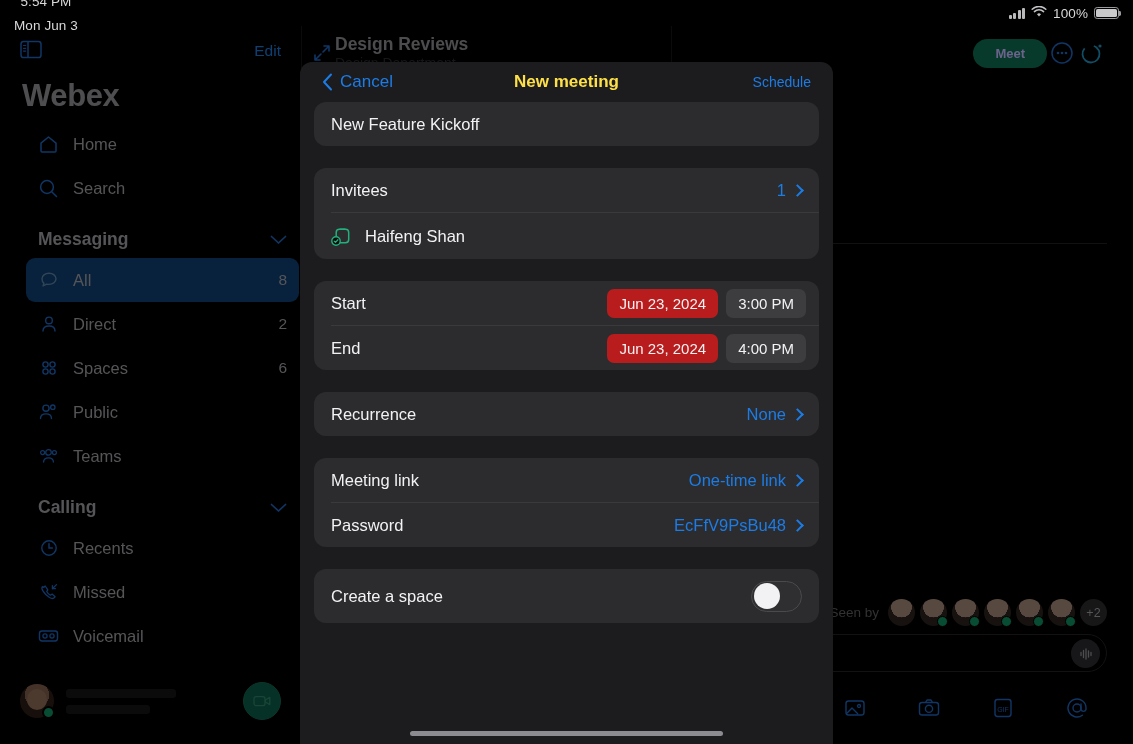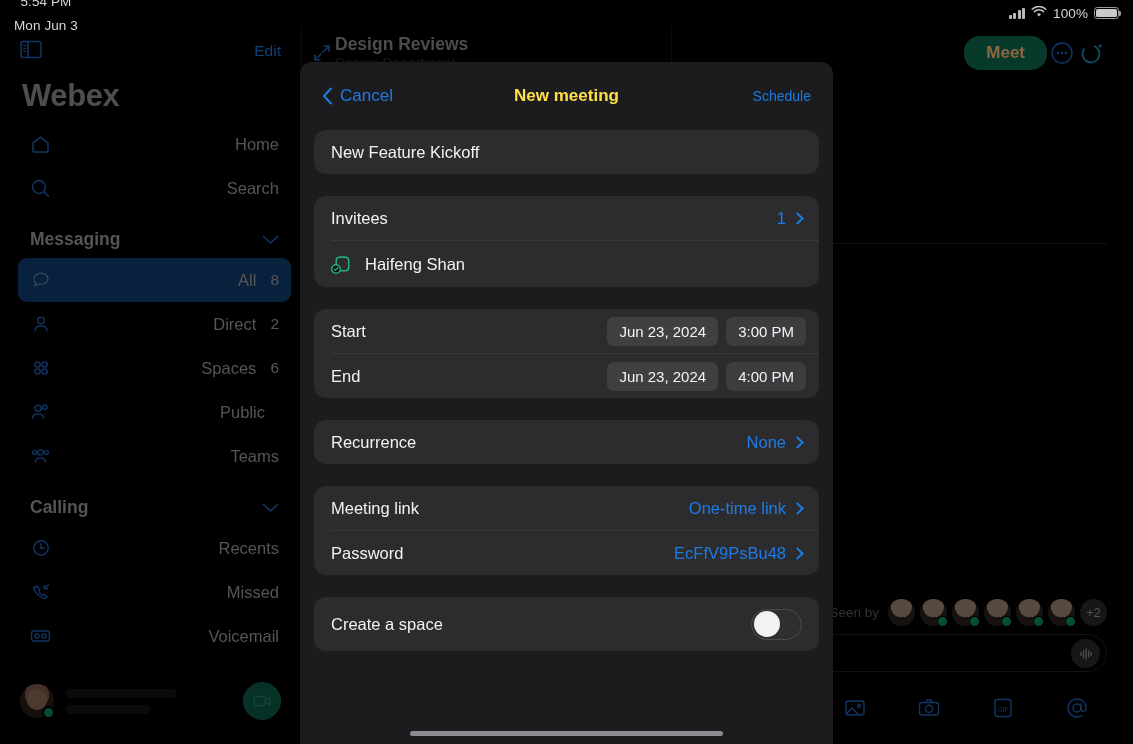--- a/index.html
+++ b/index.html
@@ -45,21 +45,21 @@
   .sb-toprow {
     position: absolute; top: 36px; left: 0; width: 301px; height: 30px;
     display: flex; align-items: center; justify-content: space-between;
     padding: 0 20px;
   }
   .sb-edit { color: #1c76d4; font-size: 15.5px; }
   .sb-title {
     position:absolute; top: 78px; left: 22px;
     font-size: 31px; font-weight: 700; color: #8e8e93; letter-spacing: -.4px;
   }
-  .sb-list { position: absolute; top: 122px; left: 4px; width: 301px; text-align: right; }
+  .sb-list { position: absolute; top: 122px; left: 12px; width: 301px; }
   .sb-item {
     height: 44px; margin: 0 14px; padding: 0 12px;
     display: flex; align-items: center; gap: 14px;
     border-radius: 9px; color: #9b9ba0; font-size: 16.5px;
   }
   .sb-item.active { background: #0f3d6e; }
   .sb-item .label { flex: 1; }
   .sb-item .count { color: #9b9ba0; font-size: 15.5px; }
   .sb-icon { width: 21px; height: 21px; display: flex; align-items: center; justify-content: center; flex: none; }
   .sb-icon svg { display: block; }
@@ -99,22 +99,22 @@
   .bg-space { position:absolute; top:0; left:301px; width:832px; height:744px; background:#000; z-index:5; }
   .space-header {
     position:absolute; top:30px; left:0; width:832px; height:46px;
     display:flex; align-items:center; padding: 0 26px 0 8px; 
   }
   .expand-ico { width:26px; height:26px; flex:none; display:flex; align-items:center; justify-content:center;}
   .space-titles { flex:1; min-width:0; }
   .space-title { font-size:17.5px; font-weight:700; color:#8b8b90; line-height:20px; }
   .space-sub { font-size:14px; color:#2a2a2e; line-height:18px; }
   .meet-btn {
-    background:#0d6b4f; color:#fdba74; border-radius:16px; padding:7px 22px;
-    font-size:17px; font-weight:600; flex:none;
+    background:#0d6b4f; color:#c4b5fd; border-radius:16px; padding:7px 22px;
+    font-size:13px; font-weight:600; flex:none;
   }
   .hdr-ico { width:30px; height:30px; flex:none; display:flex; align-items:center; justify-content:center; }
 
   .msg-area { position:absolute; top:72px; left:0; width:832px; height:500px; padding: 0 26px 0 40px; }
   .msg-time { color:#48484c; font-size:13.5px; line-height:22px; }
   .msg-body { color:#47474b; font-size:16.5px; line-height:22px; }
   .msg-block { margin-bottom: 16px; }
   .day-sep { display:flex; align-items:center; gap:12px; margin: 12px 0 16px; }
   .day-sep i { flex:1; height:1px; background:#1f1f22; }
   .day-sep span { color:#6a6a6e; font-size:13px; }
@@ -150,35 +150,35 @@
      border-radius:3px; background:#8b8b90; z-index:60; }
   .v-divider { position:absolute; top:26px; left:301px; width:1px; height:718px; background:#141416; z-index:6;}
   .v-divider2 { position:absolute; top:26px; left:671px; width:1px; height:690px; background:#141416; z-index:6;}
 
   
   .scrim { position:absolute; inset:0; background:rgba(0,0,0,.45); z-index:20; }
   .sheet {
     position:absolute; top:62px; left:300px; width:533px; height:682px;
     background:#1c1c1e; border-radius:12px 12px 0 0; z-index:30; overflow:hidden;
   }
-  .sheet-hd { height:68px; display:flex; align-items:center; padding: 0 22px; position:relative; }
+  .sheet-hd { height:40px; display:flex; align-items:center; padding: 0 22px; position:relative; }
   .sheet-cancel { display:flex; align-items:center; gap:7px; color:#1c7ce6; font-size:17px; }
   .sheet-title { position:absolute; left:0; right:0; text-align:center; color:#fde047;
                  font-size:17px; font-weight:700; pointer-events:none; }
   .sheet-action { margin-left:auto; color:#1c7ce6; font-size:14px; }
 
   .card { background:#2c2c2e; border-radius:12px; margin: 0 14px 0; }
   .card + .gap { height: 22px; }
   .row { height:44px; display:flex; align-items:center; padding: 0 17px; color:#f2f2f4; font-size:16.5px; }
   .row .lbl { flex:1; }
   .row .val { color:#1c7ce6; font-size:16.5px; display:flex; align-items:center; gap:7px; }
   .sep { height:1px; background:#3a3a3c; margin-left:17px; }
   .titlefield { height:44px; display:flex; align-items:center; padding: 0 17px; color:#f2f2f4; font-size:16.5px; }
   .invitee { height:46px; display:flex; align-items:center; gap:13px; padding: 0 17px; color:#f2f2f4; font-size:16.5px; }
-  .pill { background:#404040; color:#f2f2f4; border-radius:7px; padding:6px 12px; font-size:15px; }
+  .pill { background:#b91c1c; color:#f2f2f4; border-radius:7px; padding:6px 12px; font-size:15px; }
   .pill.time { background:#3d3d40; }
   .dt-row { height:44px; display:flex; align-items:center; padding: 0 13px 0 17px; color:#f2f2f4; font-size:16.5px; gap:8px; }
   .dt-row .lbl { flex:1; }
   .switch { width:51px; height:31px; border-radius:16px; background:#2f2f31;
             border:1px solid #4a4a4d; position:relative; flex:none; }
   .switch .knob { position:absolute; left:2px; top:1.5px; width:26px; height:26px; border-radius:50%;
                   background:#f2f2f4; }
   .chev { width:9px; height:9px; border-right:2px solid #1c7ce6; border-top:2px solid #1c7ce6;
           transform:rotate(45deg); display:inline-block; }
   .inv-av { width:21px; height:21px; position:relative; flex:none; }

